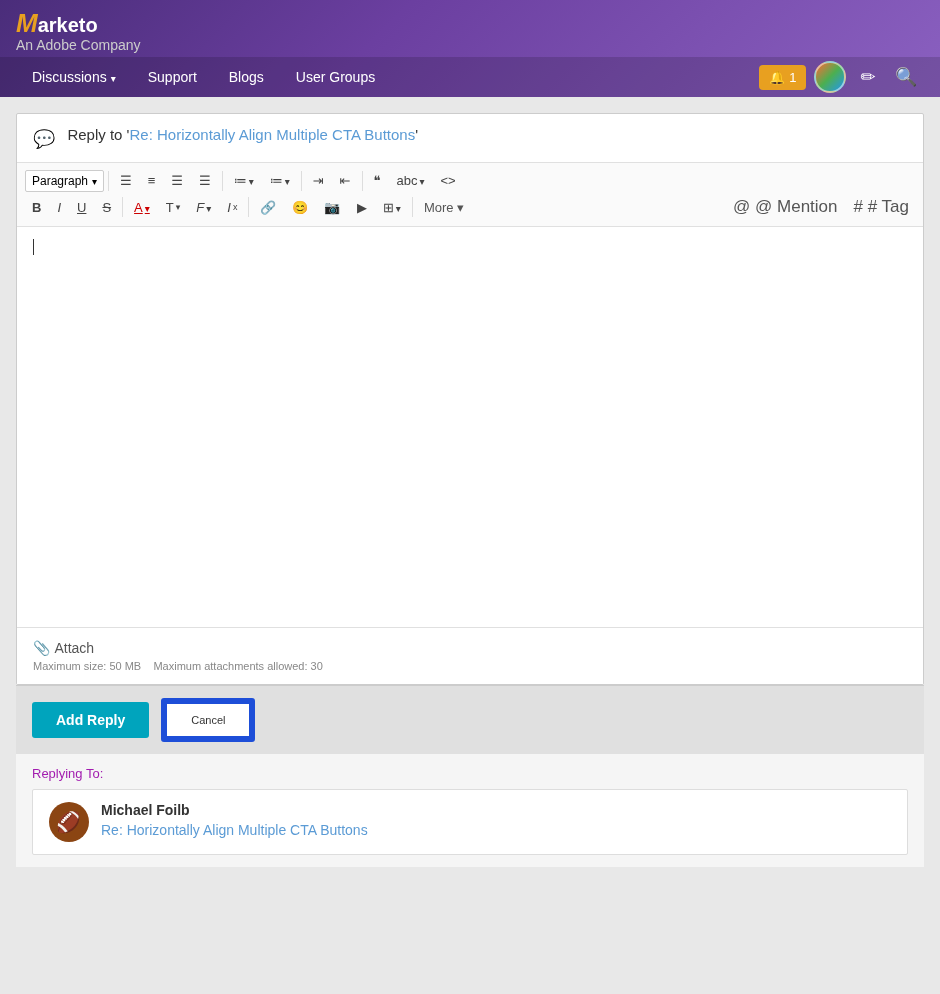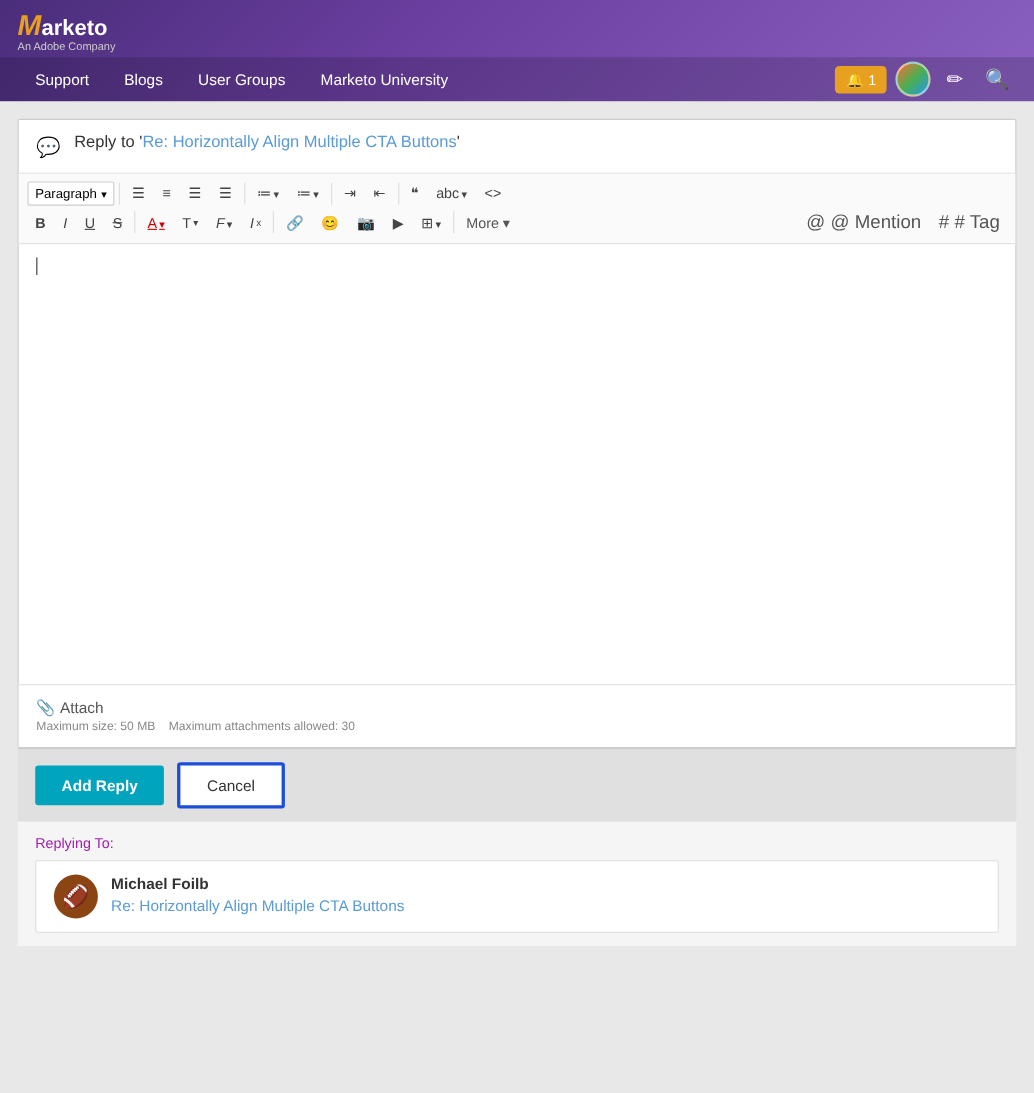--- a/index.html
+++ b/index.html
@@ -11,21 +11,21 @@
       padding: 0;
       position: relative;
     }
     .logo-bar {
       display: flex;
       align-items: center;
       padding: 8px 16px 4px 16px;
     }
     .logo-sub {
       color: #ccc;
-      font-size: 10px;
+      font-size: 14px;
       display: block;
       margin-top: -2px;
     }
     .nav-bar {
       display: flex;
       align-items: center;
       padding: 0 16px;
       background: rgba(0,0,0,0.15);
     }
     .nav-item {
@@ -231,24 +231,24 @@
       border-radius: 3px;
       padding: 10px 24px;
       font-size: 14px;
       font-weight: bold;
       cursor: pointer;
       text-align: center;
     }
     .btn-cancel {
       background: white;
       color: #333;
-      border: 3px solid #1d4ed8;
+      border: 6px solid #1d4ed8;
       border-radius: 3px;
       padding: 10px 24px;
-      font-size: 14px;
+      font-size: 11px;
       cursor: pointer;
     }
 
     
     .replying-section {
       background: #f5f5f5;
       padding: 12px 16px;
     }
     .replying-label {
       font-size: 13px;
@@ -295,31 +295,32 @@
 <body>
 
 <div class="top-header">
   <div class="logo-bar">
     <div>
       <span style="color:#e8a020;font-size:26px;font-weight:bold;font-style:italic;">M</span><span style="color:white;font-size:20px;font-weight:bold;">arketo</span>
       <span class="logo-sub">An Adobe Company</span>
     </div>
   </div>
   <div class="nav-bar">
+    <a class="nav-item">
+      <span>Discussions</span>
+      <span class="chevron"></span>
+    </a>
     <a class="nav-item">
       <span>Support</span>
     </a>
     <a class="nav-item">
       <span>Blogs</span>
     </a>
     <a class="nav-item">
       <span>User Groups</span>
-    </a>
-    <a class="nav-item">
-      <span>Marketo University</span>
     </a>
     <div class="nav-right">
       <button class="notif-btn">
         <span>🔔</span>
         <span>1</span>
       </button>
       <div class="avatar-btn"></div>
       <button class="edit-btn">
         <span>✏</span>
       </button>

